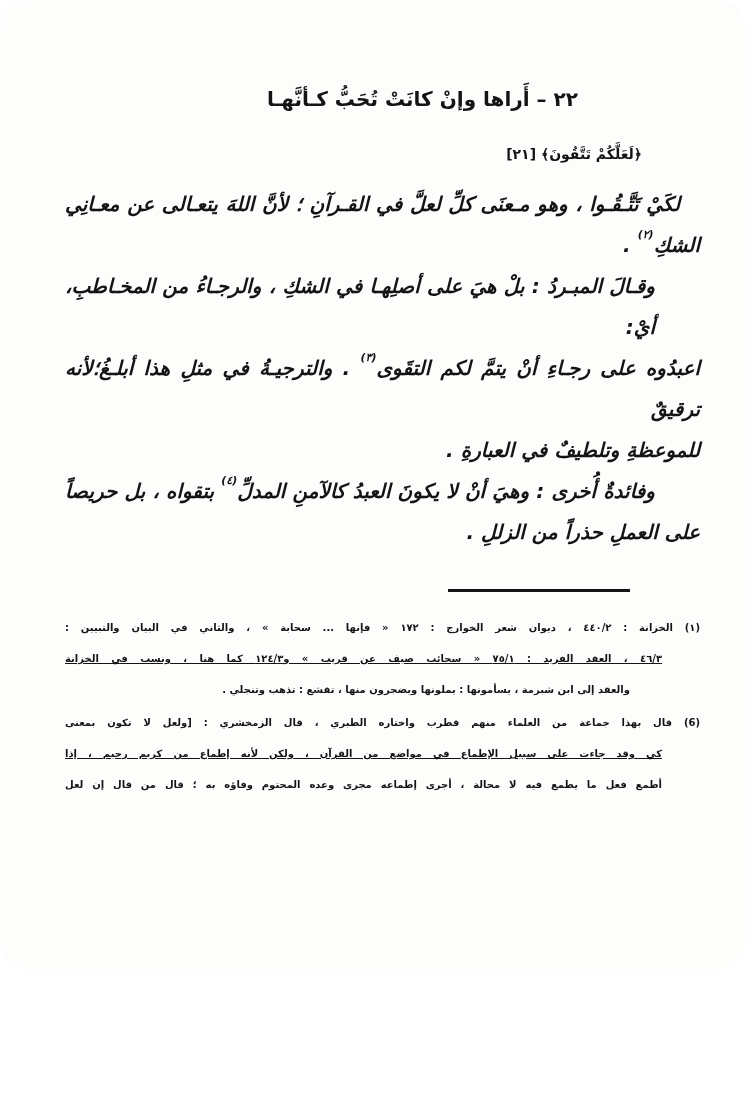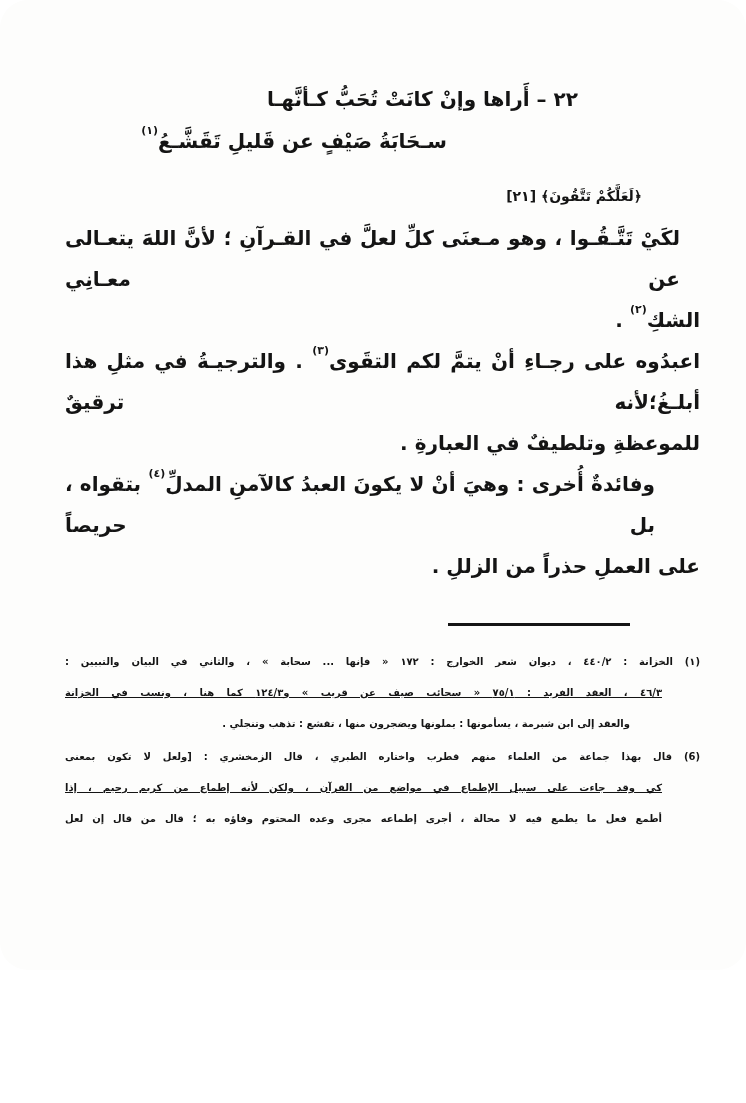--- a/index.html
+++ b/index.html
@@ -19,49 +19,49 @@
   }
   .line{font-weight:bold;}
   .line.justify{text-align:justify;text-align-last:justify;}
   .line.end{text-align:right;}
   .verse{margin-top:78px;}
   .verse .line{font-size:20px;line-height:42px;}
   .heading{
     margin-top:14px;margin-right:58px;
     text-align:right;font-size:14px;font-weight:bold;line-height:40px;
   }
-  .body-text{margin-top:2px;}
+  .body-text{margin-top:10px;font-style:italic;}
   .body-text .line{font-size:20px;line-height:41px;}
   sup.fnref{font-size:11px;font-weight:bold;position:relative;top:-6px;line-height:0;}
   .separator{
     margin:36px 70px 0 0;
     width:182px;height:3px;background:#151515;
   }
   .footnotes{margin-top:20px;}
   .footnote{margin-bottom:2px;}
   .footnote .line{font-size:10px;line-height:31px;}
 </style>
 </head>
 <body>
 
 <div class="page">
   <div class="content">
 
     <div class="verse">
         <div class="line end" style="margin-right: 122px;">٢٢ – أَراها وإنْ كانَتْ تُحَبُّ كـأنَّهـا</div>
-        <div class="line end" style="margin-right: 253px;">سـحَابَةُ صَيْفٍ عن قَليلِ تَقَشَّـعُ<sup class="fnref">(١)</sup></div>
       </div>
 
     <div class="heading">
       <span>﴿لَعَلَّكُمْ تَتَّقُونَ﴾ [٢١]</span>
     </div>
 
     <div class="body-text">
         <div class="line justify" style="margin-right: 20px;">لكَيْ تَتَّـقُـوا ، وهو مـعنَى كلِّ لعلَّ في القـرآنِ ؛ لأنَّ اللهَ يتعـالى عن معـانِي</div>
         <div class="line end">الشكِ<sup class="fnref">(٢)</sup> .</div>
+        <div class="line justify" style="margin-right: 45px;">وقـالَ المبـردُ : بلْ هيَ على أصلِهـا في الشكِ ، والرجـاءُ من المخـاطبِ، أيْ:</div>
         <div class="line justify">اعبدُوه على رجـاءِ أنْ يتمَّ لكم التقَوى<sup class="fnref">(٣)</sup> . والترجيـةُ في مثلِ هذا أبلـغُ؛لأنه ترقيقٌ</div>
         <div class="line end">للموعظةِ وتلطيفٌ في العبارةِ .</div>
         <div class="line justify" style="margin-right: 45px;">وفائدةٌ أُخرى : وهيَ أنْ لا يكونَ العبدُ كالآمنِ المدلِّ<sup class="fnref">(٤)</sup> بتقواه ، بل حريصاً</div>
         <div class="line end">على العملِ حذراً من الزللِ .</div>
       </div>
 
     <div class="separator"></div>
 
     <div class="footnotes">
         <div class="footnote">

